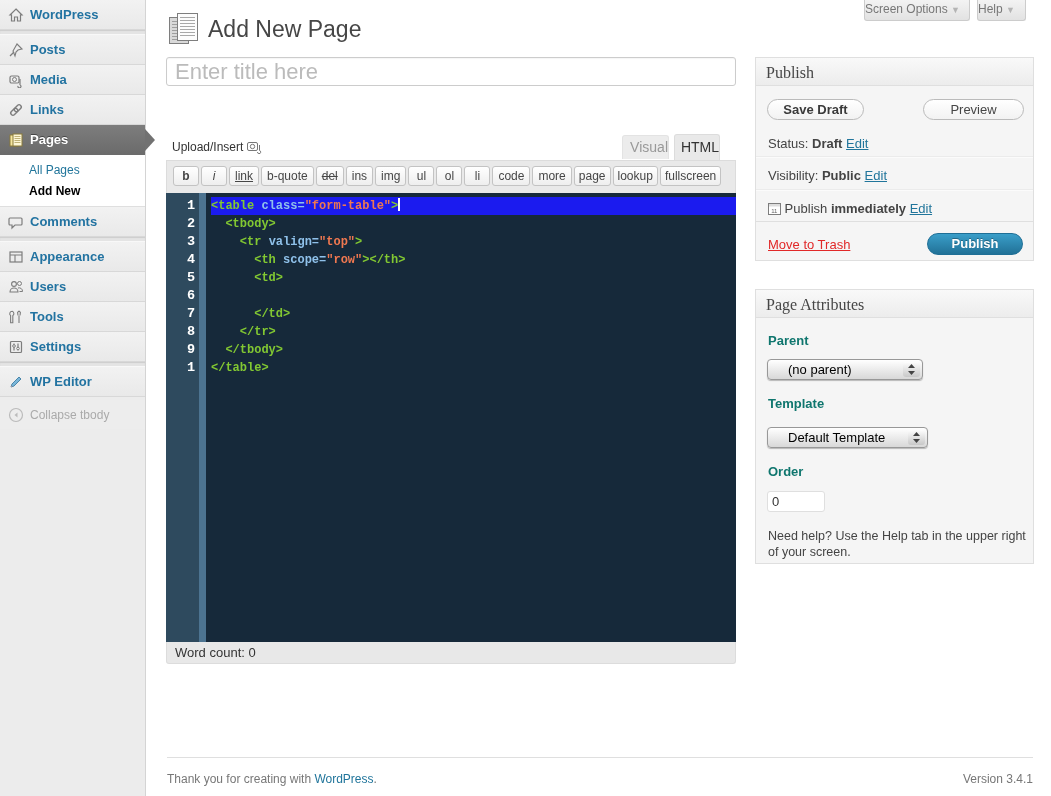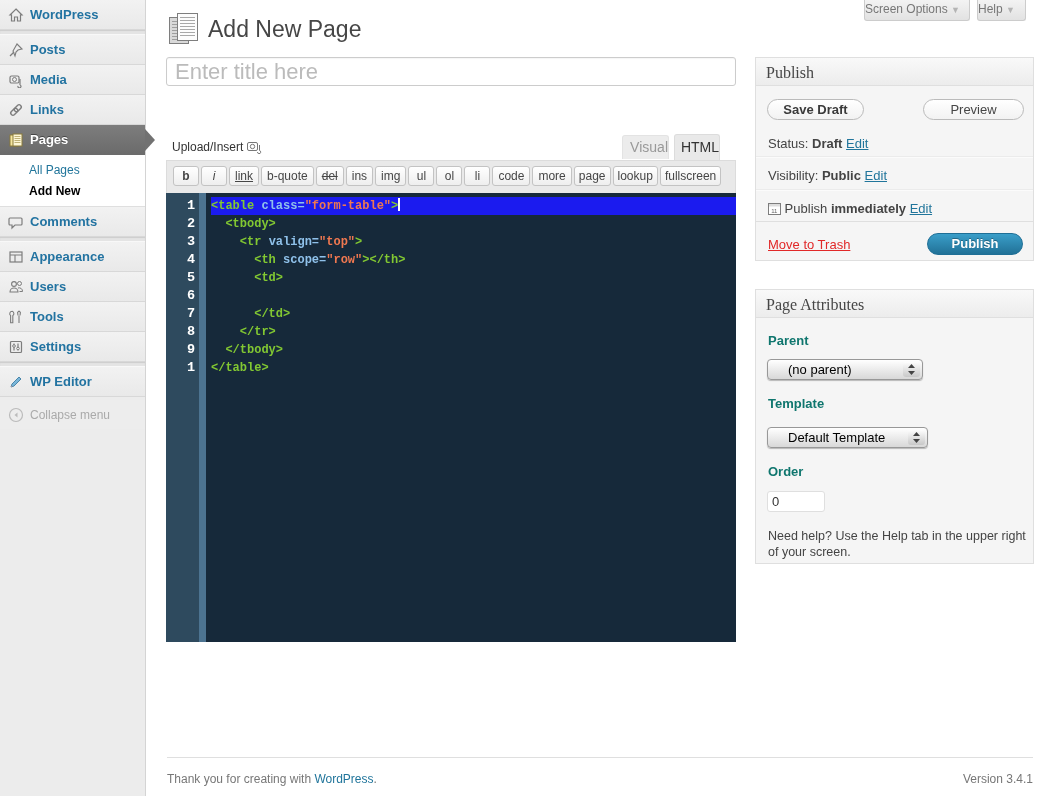--- a/index.html
+++ b/index.html
@@ -181,21 +181,21 @@
         <path d="M3 13 L4 10 L11 3 L13 5 L6 12 Z" fill="#7ab6d9" stroke="#4a86a9" stroke-width="1"></path>
         <path d="M3 13 L4.5 12.6 L3.4 11.5 Z" fill="#c99"></path>
       </svg>
       <a>WP Editor</a>
     </div>
   <div class="menu-item plain">
       <svg class="mi-icon" viewBox="0 0 16 16">
         <circle cx="8" cy="8" r="6.5" fill="none" stroke="#bbb" stroke-width="1.2"></circle>
         <path d="M9.5 5.5 L6.5 8 L9.5 10.5 Z" fill="#bbb"></path>
       </svg>
-      <a class="collapse">Collapse menu</a>
+      <a class="collapse">Collapse tbody</a>
     </div>
 </div>
 
 <div id="wpbody">
   <div id="screen-links">
     <span class="screen-tab" id="tab-so">Screen Options <span class="arr">▼</span></span>
       <span class="screen-tab" id="tab-help">Help <span class="arr">▼</span></span>
   </div>
 
   <svg id="pageicon" viewBox="0 0 30 32">
@@ -244,20 +244,21 @@
         <div class="ln">    <span class="tag">&lt;tr</span> <span class="attr">valign=</span><span class="str">"top"</span><span class="tag">&gt;</span></div>
         <div class="ln">      <span class="tag">&lt;th</span> <span class="attr">scope=</span><span class="str">"row"</span><span class="tag">&gt;&lt;/th&gt;</span></div>
         <div class="ln">      <span class="tag">&lt;td&gt;</span></div>
         <div class="ln"></div>
         <div class="ln">      <span class="tag">&lt;/td&gt;</span></div>
         <div class="ln">    <span class="tag">&lt;/tr&gt;</span></div>
         <div class="ln">  <span class="tag">&lt;/tbody&gt;</span></div>
         <div class="ln"><span class="tag">&lt;/table&gt;</span></div>
       </div>
   </div>
+  <div id="wordcount">Word count: 0</div>
 
   <div class="postbox" id="publishbox">
     <h3>Publish</h3>
     <span class="btn" id="savedraft">Save Draft</span>
     <span class="btn" id="preview">Preview</span>
     <div class="pb-status" style="top:78px">Status: <b>Draft</b> <a class="editlink">Edit</a></div>
     <div class="pb-sep" style="top:98px"></div>
     <div class="pb-status" style="top:110px">Visibility: <b>Public</b> <a class="editlink">Edit</a></div>
     <div class="pb-sep" style="top:131px"></div>
     <div class="pb-status" style="top:143px"><svg width="13" height="13" viewBox="0 0 13 13" style="vertical-align:-2px">

